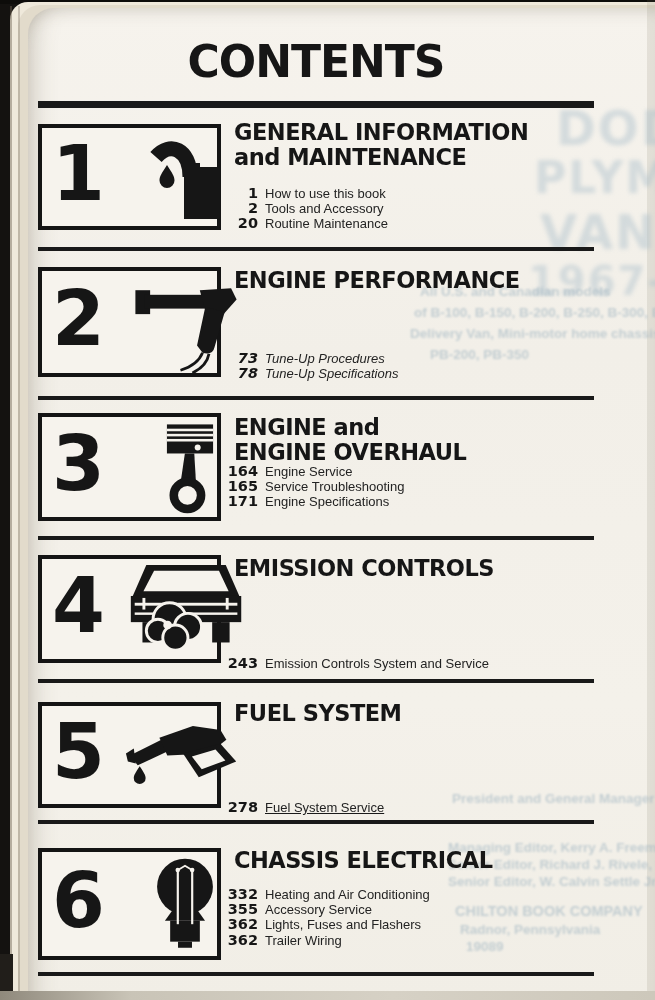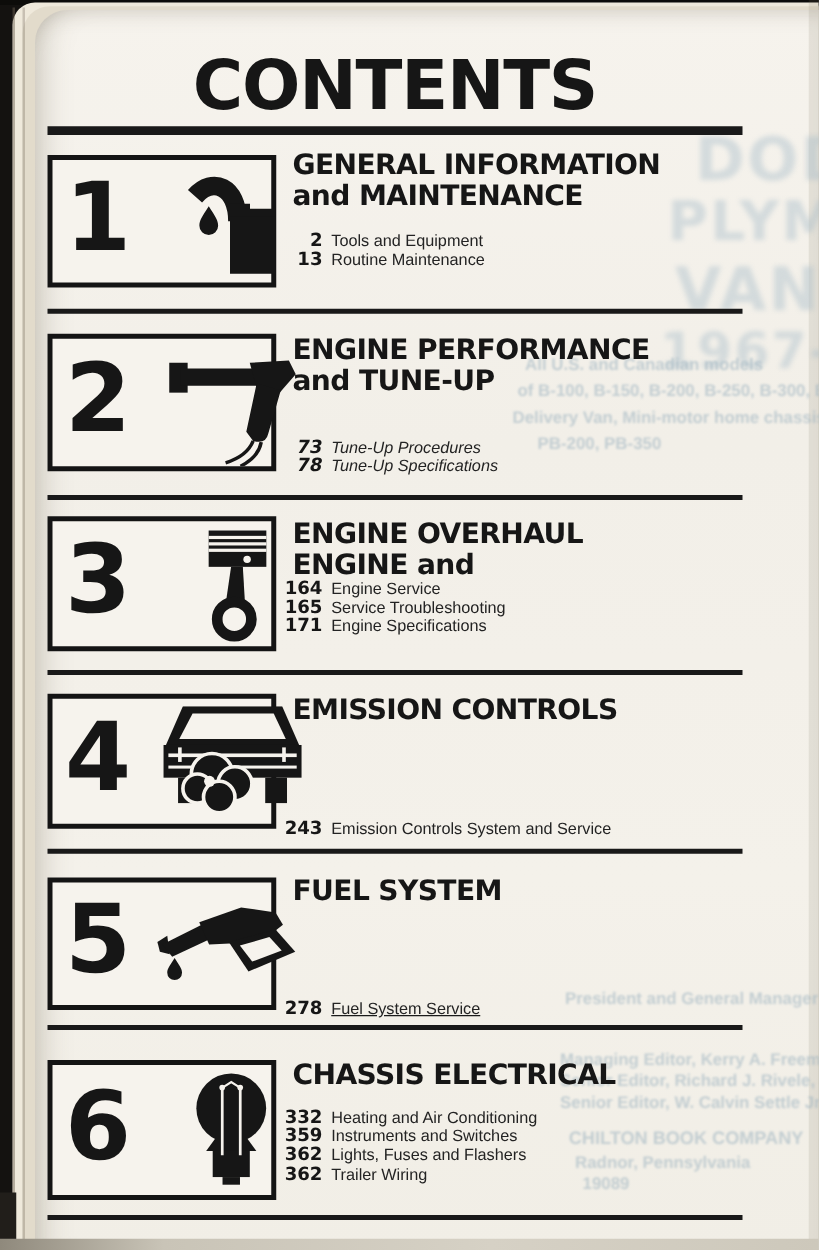--- a/index.html
+++ b/index.html
@@ -30,21 +30,21 @@
   .content{position:absolute;inset:0;z-index:2;color:#1a1a1a;}
 
   
   .ghost{position:absolute;color:#a7bcc9;font-weight:bold;filter:blur(1.6px);opacity:.5;white-space:nowrap;}
   .ghost-big{font-family:"DejaVu Sans",sans-serif;font-weight:900;letter-spacing:2px;filter:blur(2.2px);opacity:.42;}
   .ghost-small{font-size:13.5px;filter:blur(1px);opacity:.55;color:#9db3c0;}
 
   
   .h-title{
     position:absolute;left:38px;width:556px;text-align:center;
-    font-family:"DejaVu Sans",sans-serif;font-weight:900;font-size:55px;
+    font-family:"DejaVu Sans",sans-serif;font-weight:900;font-size:44px;
     letter-spacing:-1px;color:#161616;
   }
   .rule{position:absolute;left:38px;width:556px;background:#191919;}
   .rule.thick{height:7px;}
   .rule.thin{height:4px;}
 
   .sec{position:absolute;left:0;top:0;width:655px;height:0;}
   .icon-box{
     position:absolute;left:38px;width:175px;border:4px solid #141414;
     background:#f6f3ed;
@@ -120,43 +120,43 @@
           <rect x="46" y="40" width="36" height="46" fill="#161616"></rect>
           <path d="M29 32 c-5.5 8.5 -7.5 11.5 -7.5 15.5 a7.5 7.5 0 0 0 15 0 c0 -4 -2 -7 -7.5 -15.5 z" fill="#161616"></path>
         </svg>
       </span>
     </div>
     <div class="sec-title" style="top:120px;">
       <div>GENERAL INFORMATION</div>
       <div>and MAINTENANCE</div>
     </div>
     <div class="entries" style="top:185px;">
-      <div class="entry"><span class="pg">2</span><span class="lbl">Tools and Equipment</span></div>
-      <div class="entry"><span class="pg">13</span><span class="lbl">Routine Maintenance</span></div>
+      <div class="entry"><span class="pg">1</span><span class="lbl">How to use this book</span></div>
+      <div class="entry"><span class="pg">2</span><span class="lbl">Tools and Accessory</span></div>
+      <div class="entry"><span class="pg">20</span><span class="lbl">Routine Maintenance</span></div>
     </div>
   </div>
   <div class="rule thin" style="top:247px;"></div>
 
   <div class="sec">
     <div class="icon-box" style="top:267px;height:102px;">
       <span class="sec-num">2</span>
       <span class="sec-icon" style="left:88px;top:10px;width:112px;height:92px;">
         <svg viewBox="0 0 110 100" xmlns="http://www.w3.org/2000/svg">
           <rect x="0" y="10" width="16" height="26" fill="#161616"></rect>
           <rect x="10" y="15" width="68" height="15" fill="#161616"></rect>
           <path d="M70 10 L104 8 L110 20 L96 36 L76 32 Z" fill="#161616"></path>
           <path d="M76 28 L97 34 L86 72 Q84 81 73 78 L67 70 Z" fill="#161616"></path>
           <path d="M73 78 C69 88 59 94 49 97" fill="none" stroke="#161616" stroke-width="3"></path>
           <path d="M80 79 C78 90 70 96 62 100" fill="none" stroke="#161616" stroke-width="3"></path>
         </svg>
       </span>
     </div>
     <div class="sec-title" style="top:268px;">
       <div>ENGINE PERFORMANCE</div>
-      <div>and TUNE-UP</div>
     </div>
     <div class="entries" style="top:350px;font-style:italic;">
       <div class="entry"><span class="pg">73</span><span class="lbl">Tune-Up Procedures</span></div>
       <div class="entry"><span class="pg">78</span><span class="lbl">Tune-Up Specifications</span></div>
     </div>
   </div>
   <div class="rule thin" style="top:396px;"></div>
 
   <div class="sec">
     <div class="icon-box" style="top:413px;height:100px;">
@@ -167,22 +167,22 @@
           <rect x="8" y="9" width="54" height="3" fill="#f6f3ed"></rect>
           <rect x="8" y="15" width="54" height="3" fill="#f6f3ed"></rect>
           <rect x="8" y="21" width="54" height="3" fill="#f6f3ed"></rect>
           <circle cx="44" cy="31" r="3.5" fill="#f6f3ed"></circle>
           <polygon points="29,38 40,38 42,72 24,72" fill="#161616"></polygon>
           <circle cx="32" cy="87" r="16" fill="none" stroke="#161616" stroke-width="10"></circle>
         </svg>
       </span>
     </div>
     <div class="sec-title" style="top:415px;">
+      <div>ENGINE and</div>
       <div>ENGINE OVERHAUL</div>
-      <div>ENGINE and</div>
     </div>
     <div class="entries" style="top:463px;">
       <div class="entry"><span class="pg">164</span><span class="lbl">Engine Service</span></div>
       <div class="entry"><span class="pg">165</span><span class="lbl">Service Troubleshooting</span></div>
       <div class="entry"><span class="pg">171</span><span class="lbl">Engine Specifications</span></div>
     </div>
   </div>
   <div class="rule thin" style="top:536px;"></div>
 
   <div class="sec">
@@ -257,20 +257,20 @@
           <circle cx="43.2" cy="15" r="2.6" fill="#f6f3ed"></circle>
         </svg>
       </span>
     </div>
     <div class="sec-title" style="top:848px;">
       <div>CHASSIS ELECTRICAL</div>
       <div></div>
     </div>
     <div class="entries" style="top:886px;">
       <div class="entry"><span class="pg">332</span><span class="lbl">Heating and Air Conditioning</span></div>
-      <div class="entry"><span class="pg">359</span><span class="lbl">Instruments and Switches</span></div>
+      <div class="entry"><span class="pg">355</span><span class="lbl">Accessory Service</span></div>
       <div class="entry"><span class="pg">362</span><span class="lbl">Lights, Fuses and Flashers</span></div>
       <div class="entry"><span class="pg">362</span><span class="lbl">Trailer Wiring</span></div>
     </div>
   </div>
   <div class="rule thin" style="top:972px;"></div>
 
 </div>
 
 </body></html>

